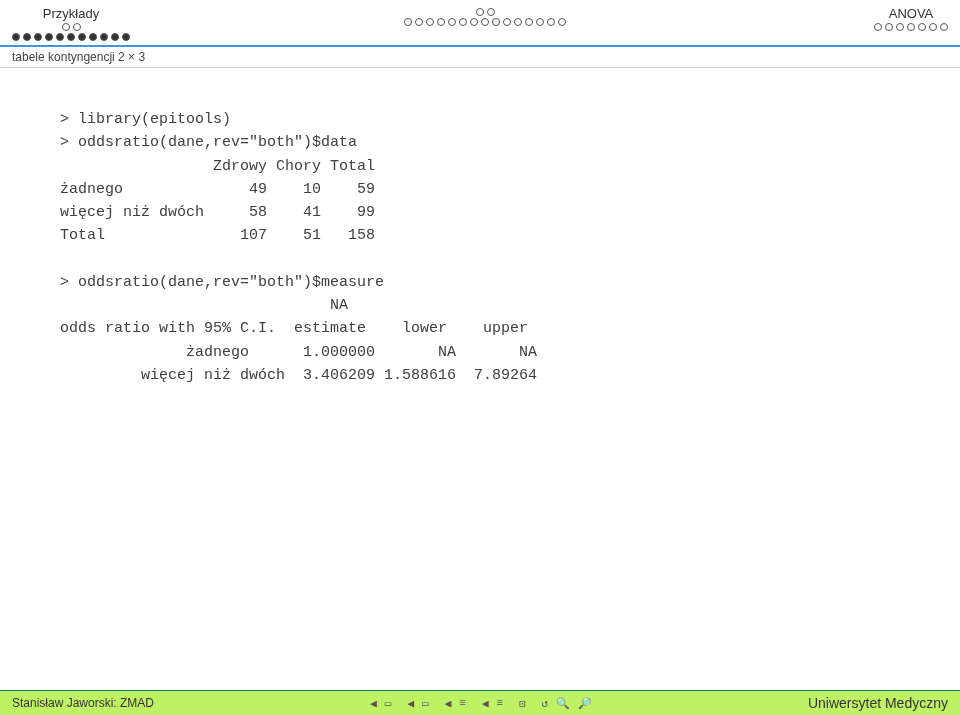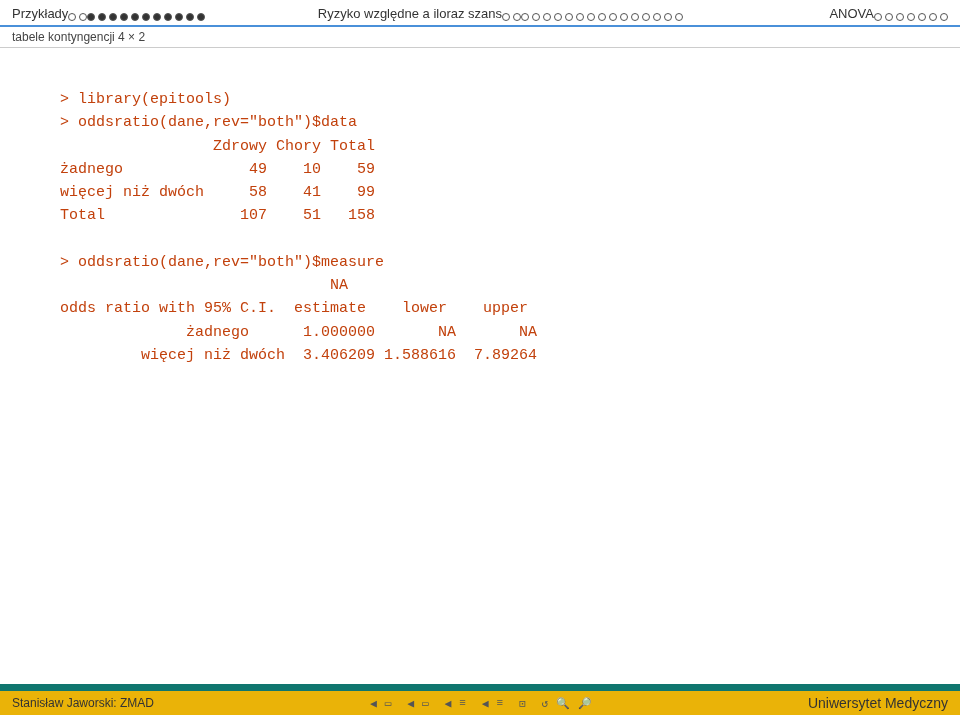--- a/index.html
+++ b/index.html
@@ -16,22 +16,22 @@
     .header {
       display: flex;
       justify-content: space-between;
       align-items: flex-start;
       padding: 6px 12px 4px 12px;
       border-bottom: 2px solid #4a90d9;
       background: #fff;
     }
     .header-section {
       display: flex;
-      flex-direction: row;
-      align-items: flex-end;
+      flex-direction: column;
+      align-items: center;
     }
     .header-title {
       font-size: 13px;
       font-family: Arial, sans-serif;
       color: #333;
     }
     .header-dots {
       display: flex;
       gap: 3px;
       margin-top: 2px;
@@ -78,35 +78,35 @@
       font-size: 15px;
       color: #222;
       line-height: 1.55;
     }
 
     pre {
       font-family: 'Courier New', Courier, monospace;
       font-size: 15px;
       line-height: 1.55;
       white-space: pre;
-      color: #c2410c;
+      color: #404040;
     }
 
     
     .footer {
       position: absolute;
       bottom: 0;
       left: 0;
       right: 0;
       display: flex;
       justify-content: space-between;
       align-items: center;
       padding: 4px 12px;
-      border-top: 7px solid #0f766e;
-      background: #eab308;
+      border-top: 1px solid #0f766e;
+      background: #bef264;
     }
     .footer-left {
       font-family: Arial, sans-serif;
       font-size: 12px;
       color: #333;
     }
     .footer-nav {
       display: flex;
       align-items: center;
       gap: 8px;
@@ -141,21 +141,20 @@
       <span class="dot filled small"></span>
       <span class="dot filled small"></span>
       <span class="dot filled small"></span>
       <span class="dot filled small"></span>
       <span class="dot filled small"></span>
       <span class="dot filled small"></span>
     </div>
   </div>
 
   <div class="header-section header-center">
-    <span class="header-title">Ryzyko względne a iloraz szans</span>
     <div class="header-dots">
       <span class="dot small"></span>
       <span class="dot small"></span>
     </div>
     <div class="header-dots">
       <span class="dot small"></span>
       <span class="dot small"></span>
       <span class="dot small"></span>
       <span class="dot small"></span>
       <span class="dot small"></span>
@@ -179,21 +178,21 @@
       <span class="dot small"></span>
       <span class="dot small"></span>
       <span class="dot small"></span>
       <span class="dot small"></span>
       <span class="dot small"></span>
       <span class="dot small"></span>
     </div>
   </div>
 </div>
 
-<div class="breadcrumb">tabele kontyngencji 4 × 2</div>
+<div class="breadcrumb">tabele kontyngencji 2 × 3</div>
 
 <div class="main-content">
   <pre>&gt; library(epitools)
 &gt; oddsratio(dane,rev="both")$data
                  Zdrowy Chory Total
 żadnego              49    10    59
 więcej niż dwóch     58    41    99
 Total               107    51   158
 
 &gt; oddsratio(dane,rev="both")$measure

